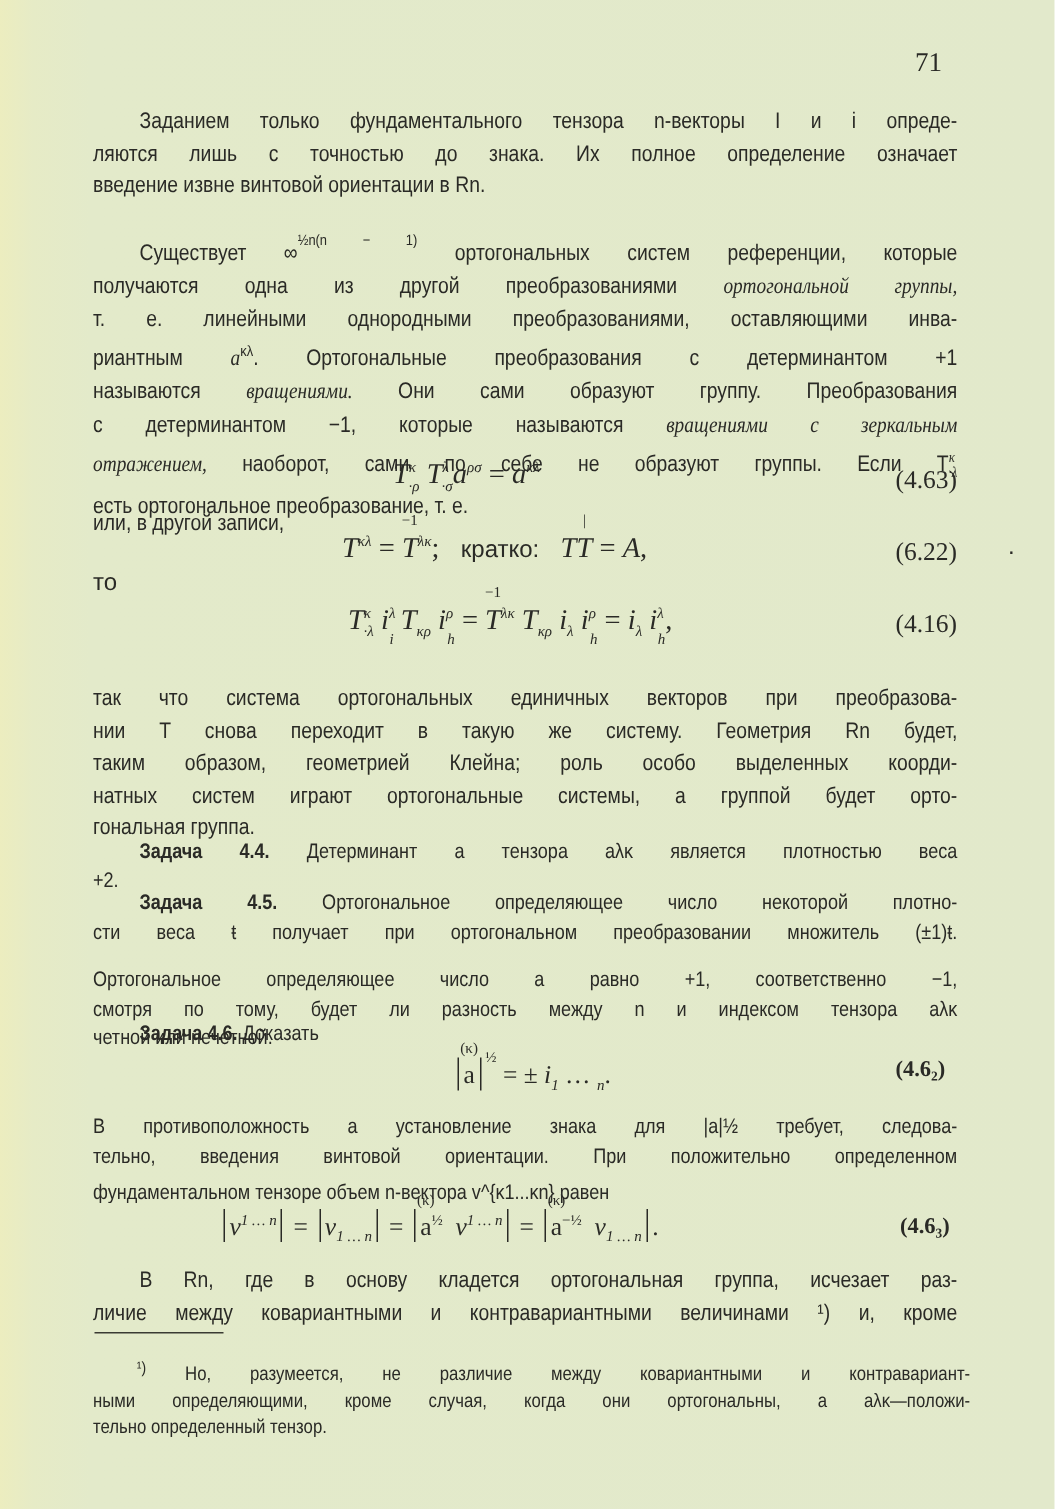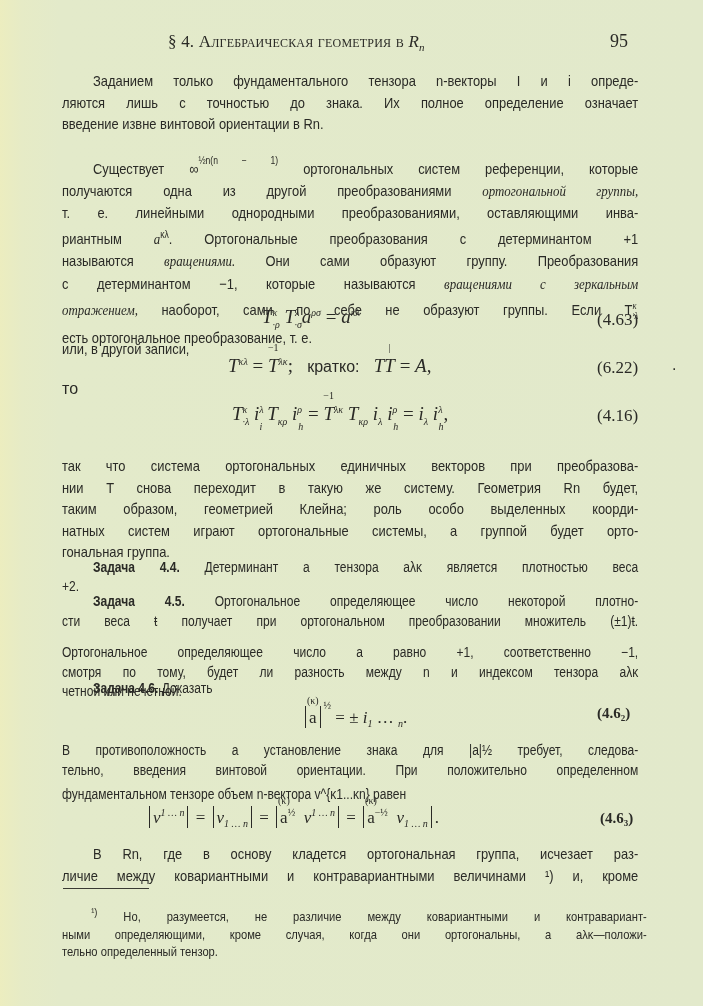--- a/index.html
+++ b/index.html
@@ -53,26 +53,21 @@
     .rule { position: absolute; left: 63px; top: 888px; width: 86px; height: 1px; background: #3a3a33; }
     .overset { display: inline-block; position: relative; }
     .overset .over { position: absolute; left: 50%; transform: translateX(-50%); top: -13px; font-size: 10px; }
     .bar-l, .bar-r { display: inline-block; border-left: 1.4px solid #2a2a26; height: 22px; vertical-align: -5px; margin: 0 3px; }
   </style>
 </head>
 <body>
 
 <div class="page">
 
-  <div class="abs header-title">
-    <span>§ 4.</span>
-    <span class="sc">Алгебраическая геометрия в</span>
-    <span class="it"><span>R</span><sub style="font-size:11px">n</sub></span>
-  </div>
-  <div class="abs page-number">95</div>
+  <div class="abs page-number">71</div>
 
   <div class="para" style="top:70px">
     <span class="line indent">Заданием только фундаментального тензора n-векторы I и i опреде-</span>
     <span class="line">ляются лишь с точностью до знака. Их полное определение означает</span>
     <span class="line last">введение извне винтовой ориентации в Rn.</span>
   </div>
 
   <div class="para" style="top:150px">
     <span class="line indent">
       <span>Существует ∞</span><sup style="font-size:10px;vertical-align:10px">½n(n − 1)</sup>

